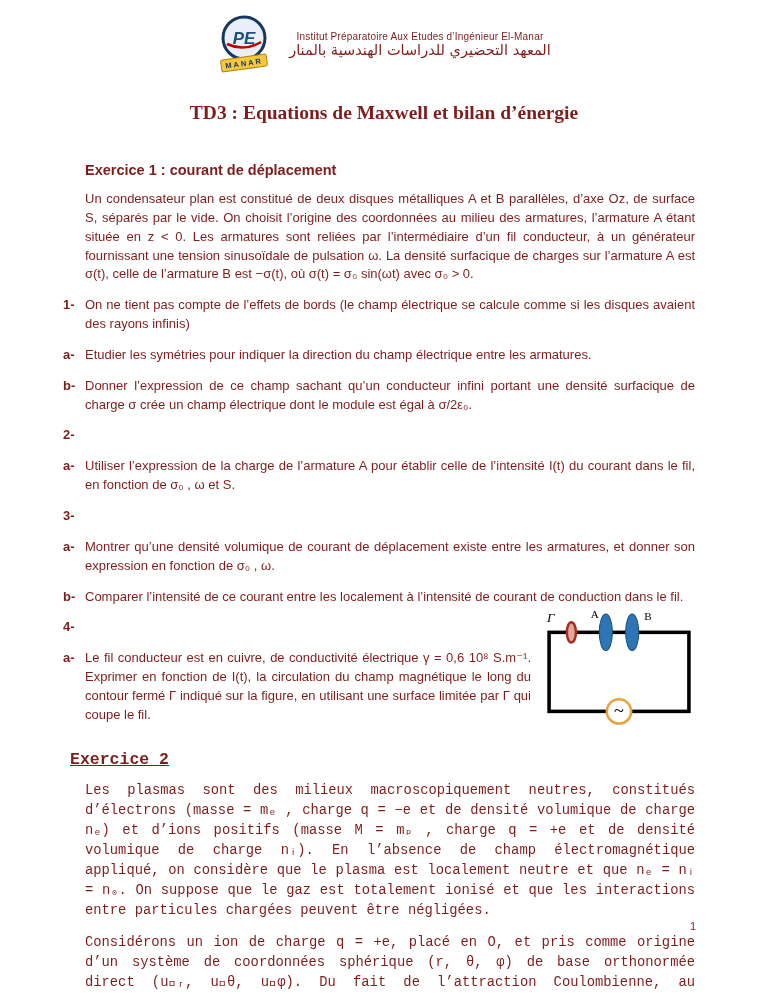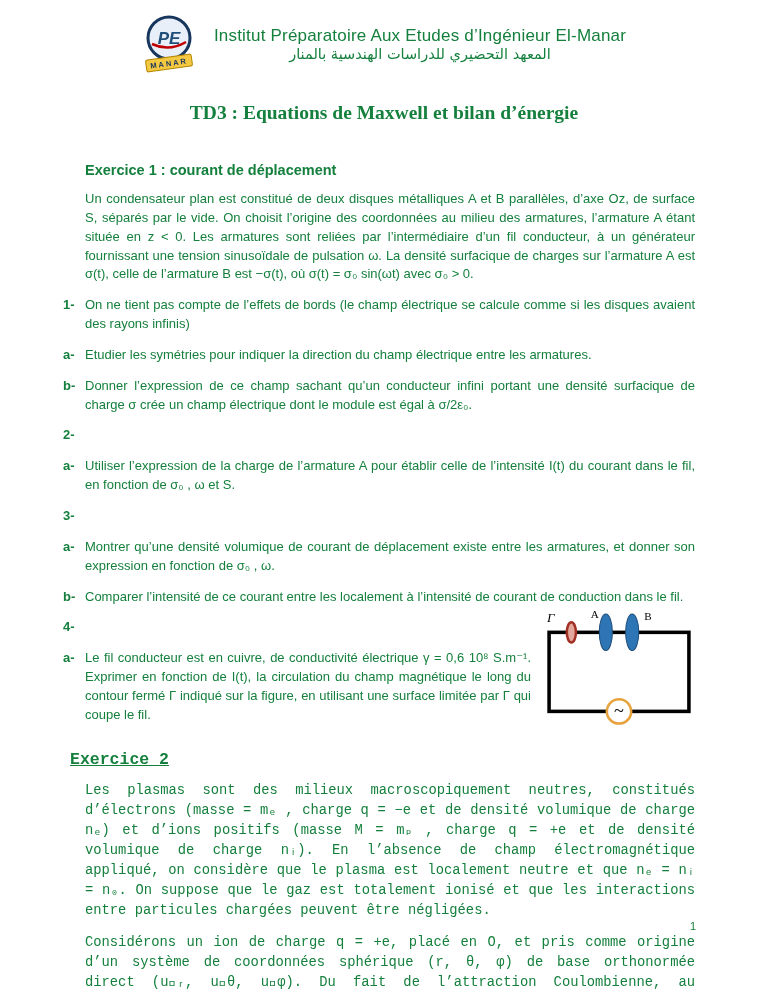--- a/index.html
+++ b/index.html
@@ -1,26 +1,26 @@
 <!DOCTYPE html>
 <html lang="fr"><head>
 <meta charset="utf-8">
 <style>
   * { margin:0; padding:0; box-sizing:border-box; }
   html,body { background:#fff; }
   .page {
     width:768px; height:994px; position:relative; background:#fff;
-    font-family:"Liberation Sans","DejaVu Sans",sans-serif; color:#15803d;
+    font-family:"Liberation Sans","DejaVu Sans",sans-serif; color:#7f1d1d;
     overflow:hidden; margin:0 auto;
   }
   
   .header { display:flex; justify-content:center; align-items:center; gap:18px; padding-top:14px; }
   .logo { width:54px; height:60px; flex:0 0 auto; }
   .inst { text-align:center; }
-  .inst-fr { font-size:17px; letter-spacing:.2px; }
+  .inst-fr { font-size:10px; letter-spacing:.2px; }
   .inst-ar { font-size:14.5px; font-family:"DejaVu Sans",sans-serif; direction:rtl; }
   
   .title {
     text-align:center; margin-top:28px;
     font-family:"Liberation Serif","DejaVu Serif",serif;
     font-weight:bold; font-size:19.5px;
   }
   
   .content { padding:0 73px 0 63px; }
   .ex1-heading { margin:38px 0 12px 22px; font-size:14.5px; font-weight:bold; }

